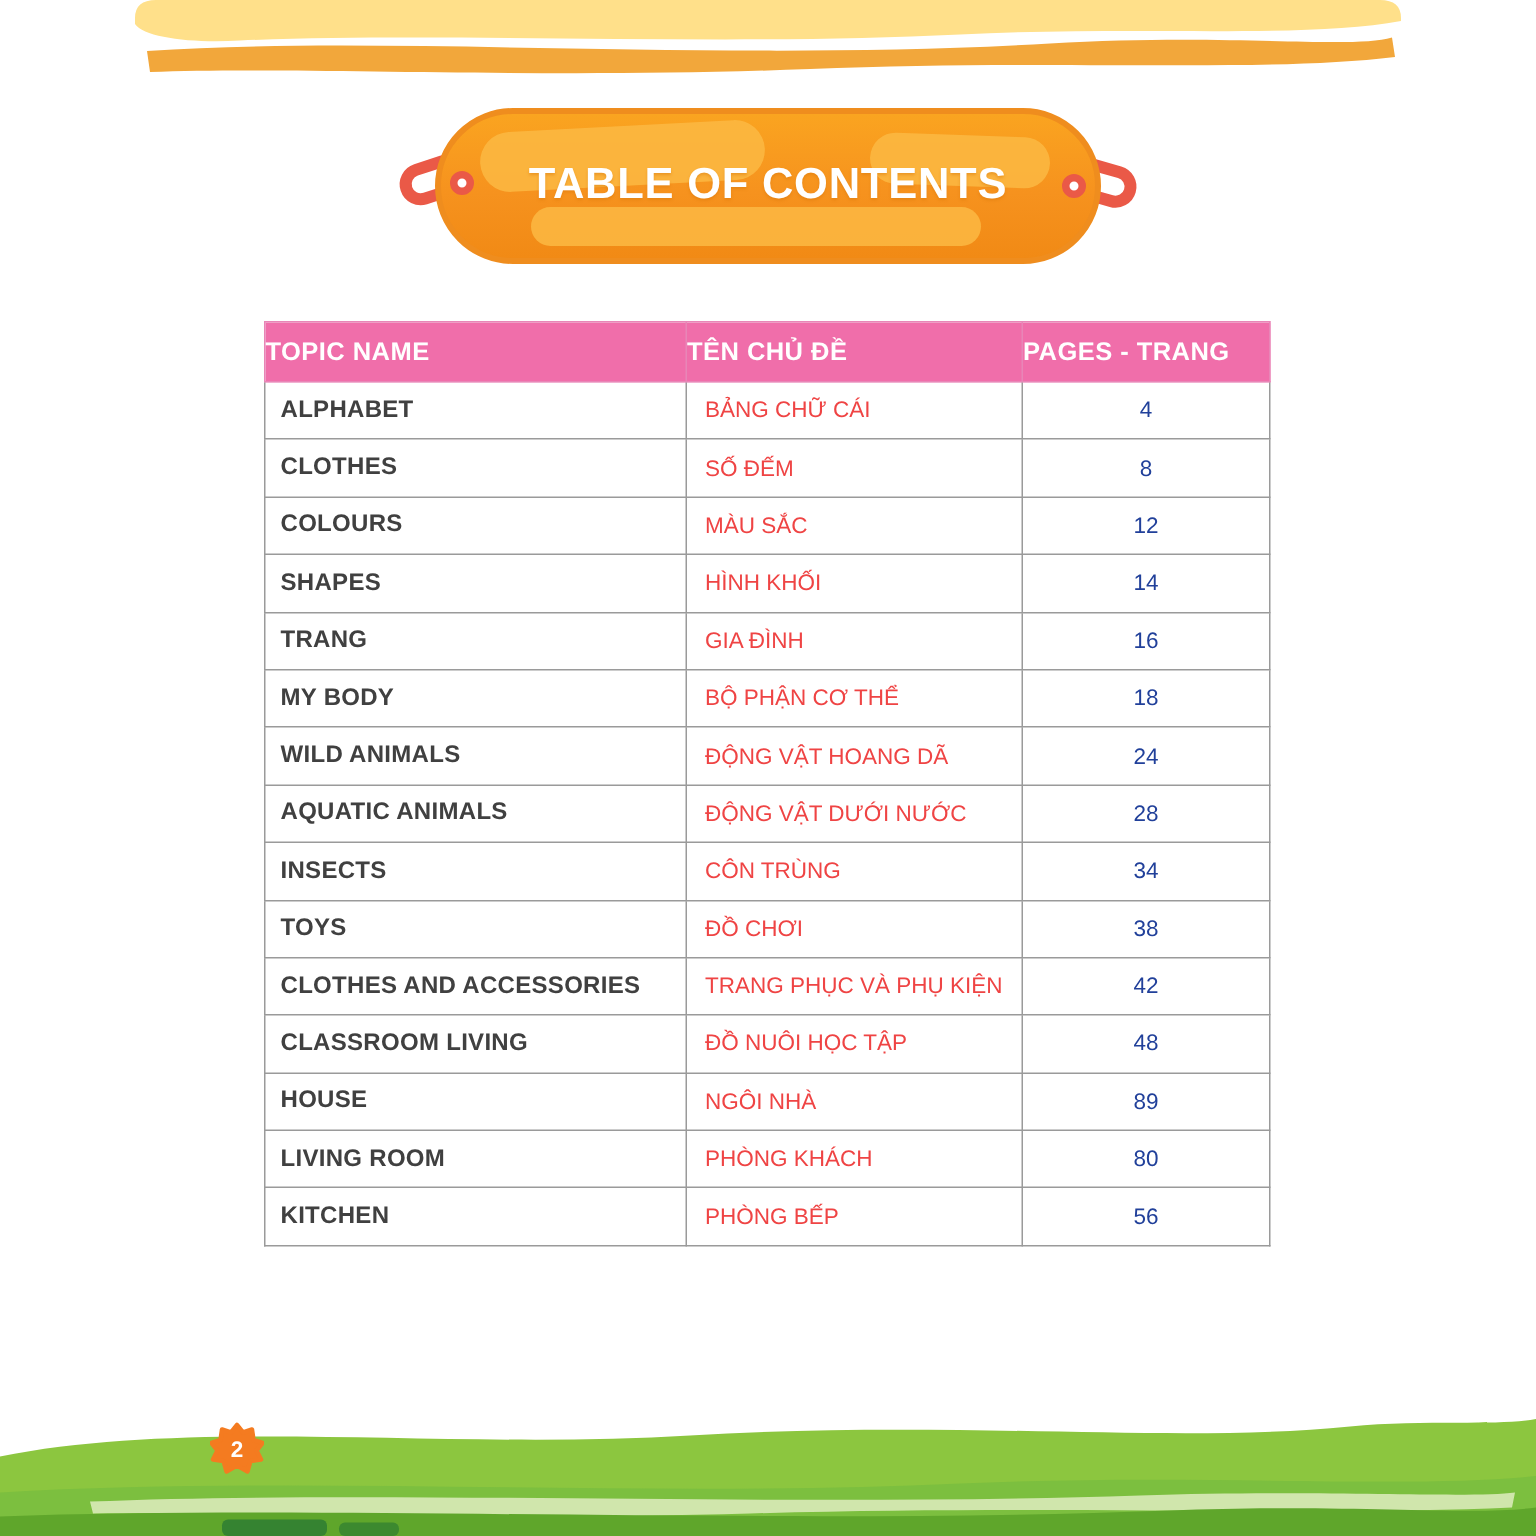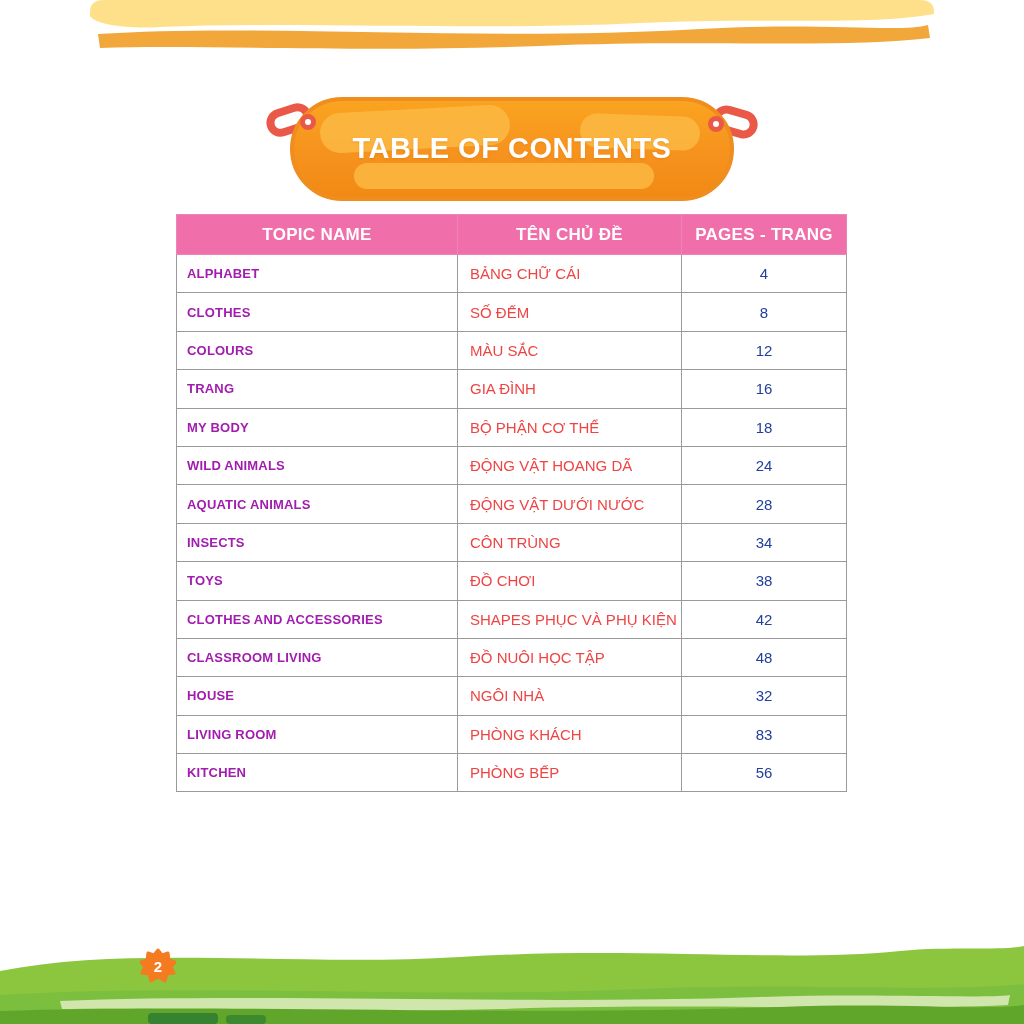--- a/index.html
+++ b/index.html
@@ -21,21 +21,21 @@
     position:absolute; width:46px; height:28px;
     border:8px solid #EA5947; border-radius:16px; background:transparent;
   }
   .loop-left  { left:4px;  top:34px; transform:rotate(-18deg); }
   .loop-right { right:4px; top:36px; transform:rotate(16deg); }
   .badge {
     position:absolute; left:28px; top:0; width:444px; height:104px;
     background:linear-gradient(180deg,#FAA420 0%, #F6921E 55%, #F18A15 100%);
     border:4px solid #EF8D1E; border-radius:56px;
     overflow:hidden;
-    display:flex; flex-direction:column; justify-content:center; align-items:center;margin-top:25px;
+    display:flex; flex-direction:column; justify-content:center; align-items:center;
   }
   .badge .blob { position:absolute; background:#FBB843; border-radius:40px; opacity:.85; }
   .blob-1 { left:26px;  top:8px;  width:190px; height:40px; transform:rotate(-3deg); }
   .blob-2 { right:30px; top:14px; width:120px; height:34px; transform:rotate(2deg); }
   .blob-3 { left:60px;  bottom:8px; width:300px; height:26px; opacity:.5; }
   .badge-title, .badge-subtitle {
     position:relative; z-index:2; color:#ffffff; font-weight:bold;
     font-size:29px; letter-spacing:.5px; line-height:1.35;
     text-shadow:0 1px 2px rgba(214,117,10,.45);
   }
@@ -47,27 +47,27 @@
   .grommet-right { right:38px; top:44px; }
 
   
   table.toc {
     position:absolute; left:176px; top:214px; width:670px;
     border-collapse:collapse; table-layout:fixed;
   }
   table.toc th {
     background:#F06EAA; color:#ffffff;
     font-size:17px; font-weight:bold; height:40px;
-    border:1px solid #e886b7; text-align:center; letter-spacing:.3px;
+    border:1px solid #e886b7; text-align:left; letter-spacing:.3px;
   }
   table.toc td {
     border:1px solid #9a9a9a; height:38.4px; background:#ffffff;
     vertical-align:middle;
   }
-  td.topic { font-weight:bold; color:#a21caf; font-size:13px; padding-left:10px; letter-spacing:.2px; }
+  td.topic { font-weight:bold; color:#404040; font-size:16px; padding-left:10px; letter-spacing:.2px; }
   td.vi    { color:#ef4444; font-size:15px; padding-left:12px; }
   td.pg    { color:#21409A; font-size:15px; text-align:center; }
 
   
   .grass { position:absolute; left:0; bottom:0; }
 
   
   .page-num {
     position:absolute; left:140px; top:948px; width:36px; height:36px;
   }
@@ -123,20 +123,25 @@
           <td class="topic">CLOTHES</td>
           <td class="vi">SỐ ĐẾM</td>
           <td class="pg">8</td>
         </tr>
       <tr>
           <td class="topic">COLOURS</td>
           <td class="vi">MÀU SẮC</td>
           <td class="pg">12</td>
         </tr>
       <tr>
+          <td class="topic">SHAPES</td>
+          <td class="vi">HÌNH KHỐI</td>
+          <td class="pg">14</td>
+        </tr>
+      <tr>
           <td class="topic">TRANG</td>
           <td class="vi">GIA ĐÌNH</td>
           <td class="pg">16</td>
         </tr>
       <tr>
           <td class="topic">MY BODY</td>
           <td class="vi">BỘ PHẬN CƠ THỂ</td>
           <td class="pg">18</td>
         </tr>
       <tr>
@@ -154,37 +159,37 @@
           <td class="vi">CÔN TRÙNG</td>
           <td class="pg">34</td>
         </tr>
       <tr>
           <td class="topic">TOYS</td>
           <td class="vi">ĐỒ CHƠI</td>
           <td class="pg">38</td>
         </tr>
       <tr>
           <td class="topic">CLOTHES AND ACCESSORIES</td>
-          <td class="vi">SHAPES PHỤC VÀ PHỤ KIỆN</td>
+          <td class="vi">TRANG PHỤC VÀ PHỤ KIỆN</td>
           <td class="pg">42</td>
         </tr>
       <tr>
           <td class="topic">CLASSROOM LIVING</td>
           <td class="vi">ĐỒ NUÔI HỌC TẬP</td>
           <td class="pg">48</td>
         </tr>
       <tr>
           <td class="topic">HOUSE</td>
           <td class="vi">NGÔI NHÀ</td>
-          <td class="pg">32</td>
+          <td class="pg">89</td>
         </tr>
       <tr>
           <td class="topic">LIVING ROOM</td>
           <td class="vi">PHÒNG KHÁCH</td>
-          <td class="pg">83</td>
+          <td class="pg">80</td>
         </tr>
       <tr>
           <td class="topic">KITCHEN</td>
           <td class="vi">PHÒNG BẾP</td>
           <td class="pg">56</td>
         </tr>
     </tbody>
   </table>
 
   <svg class="grass" width="1024" height="95" viewBox="0 0 1024 95">

